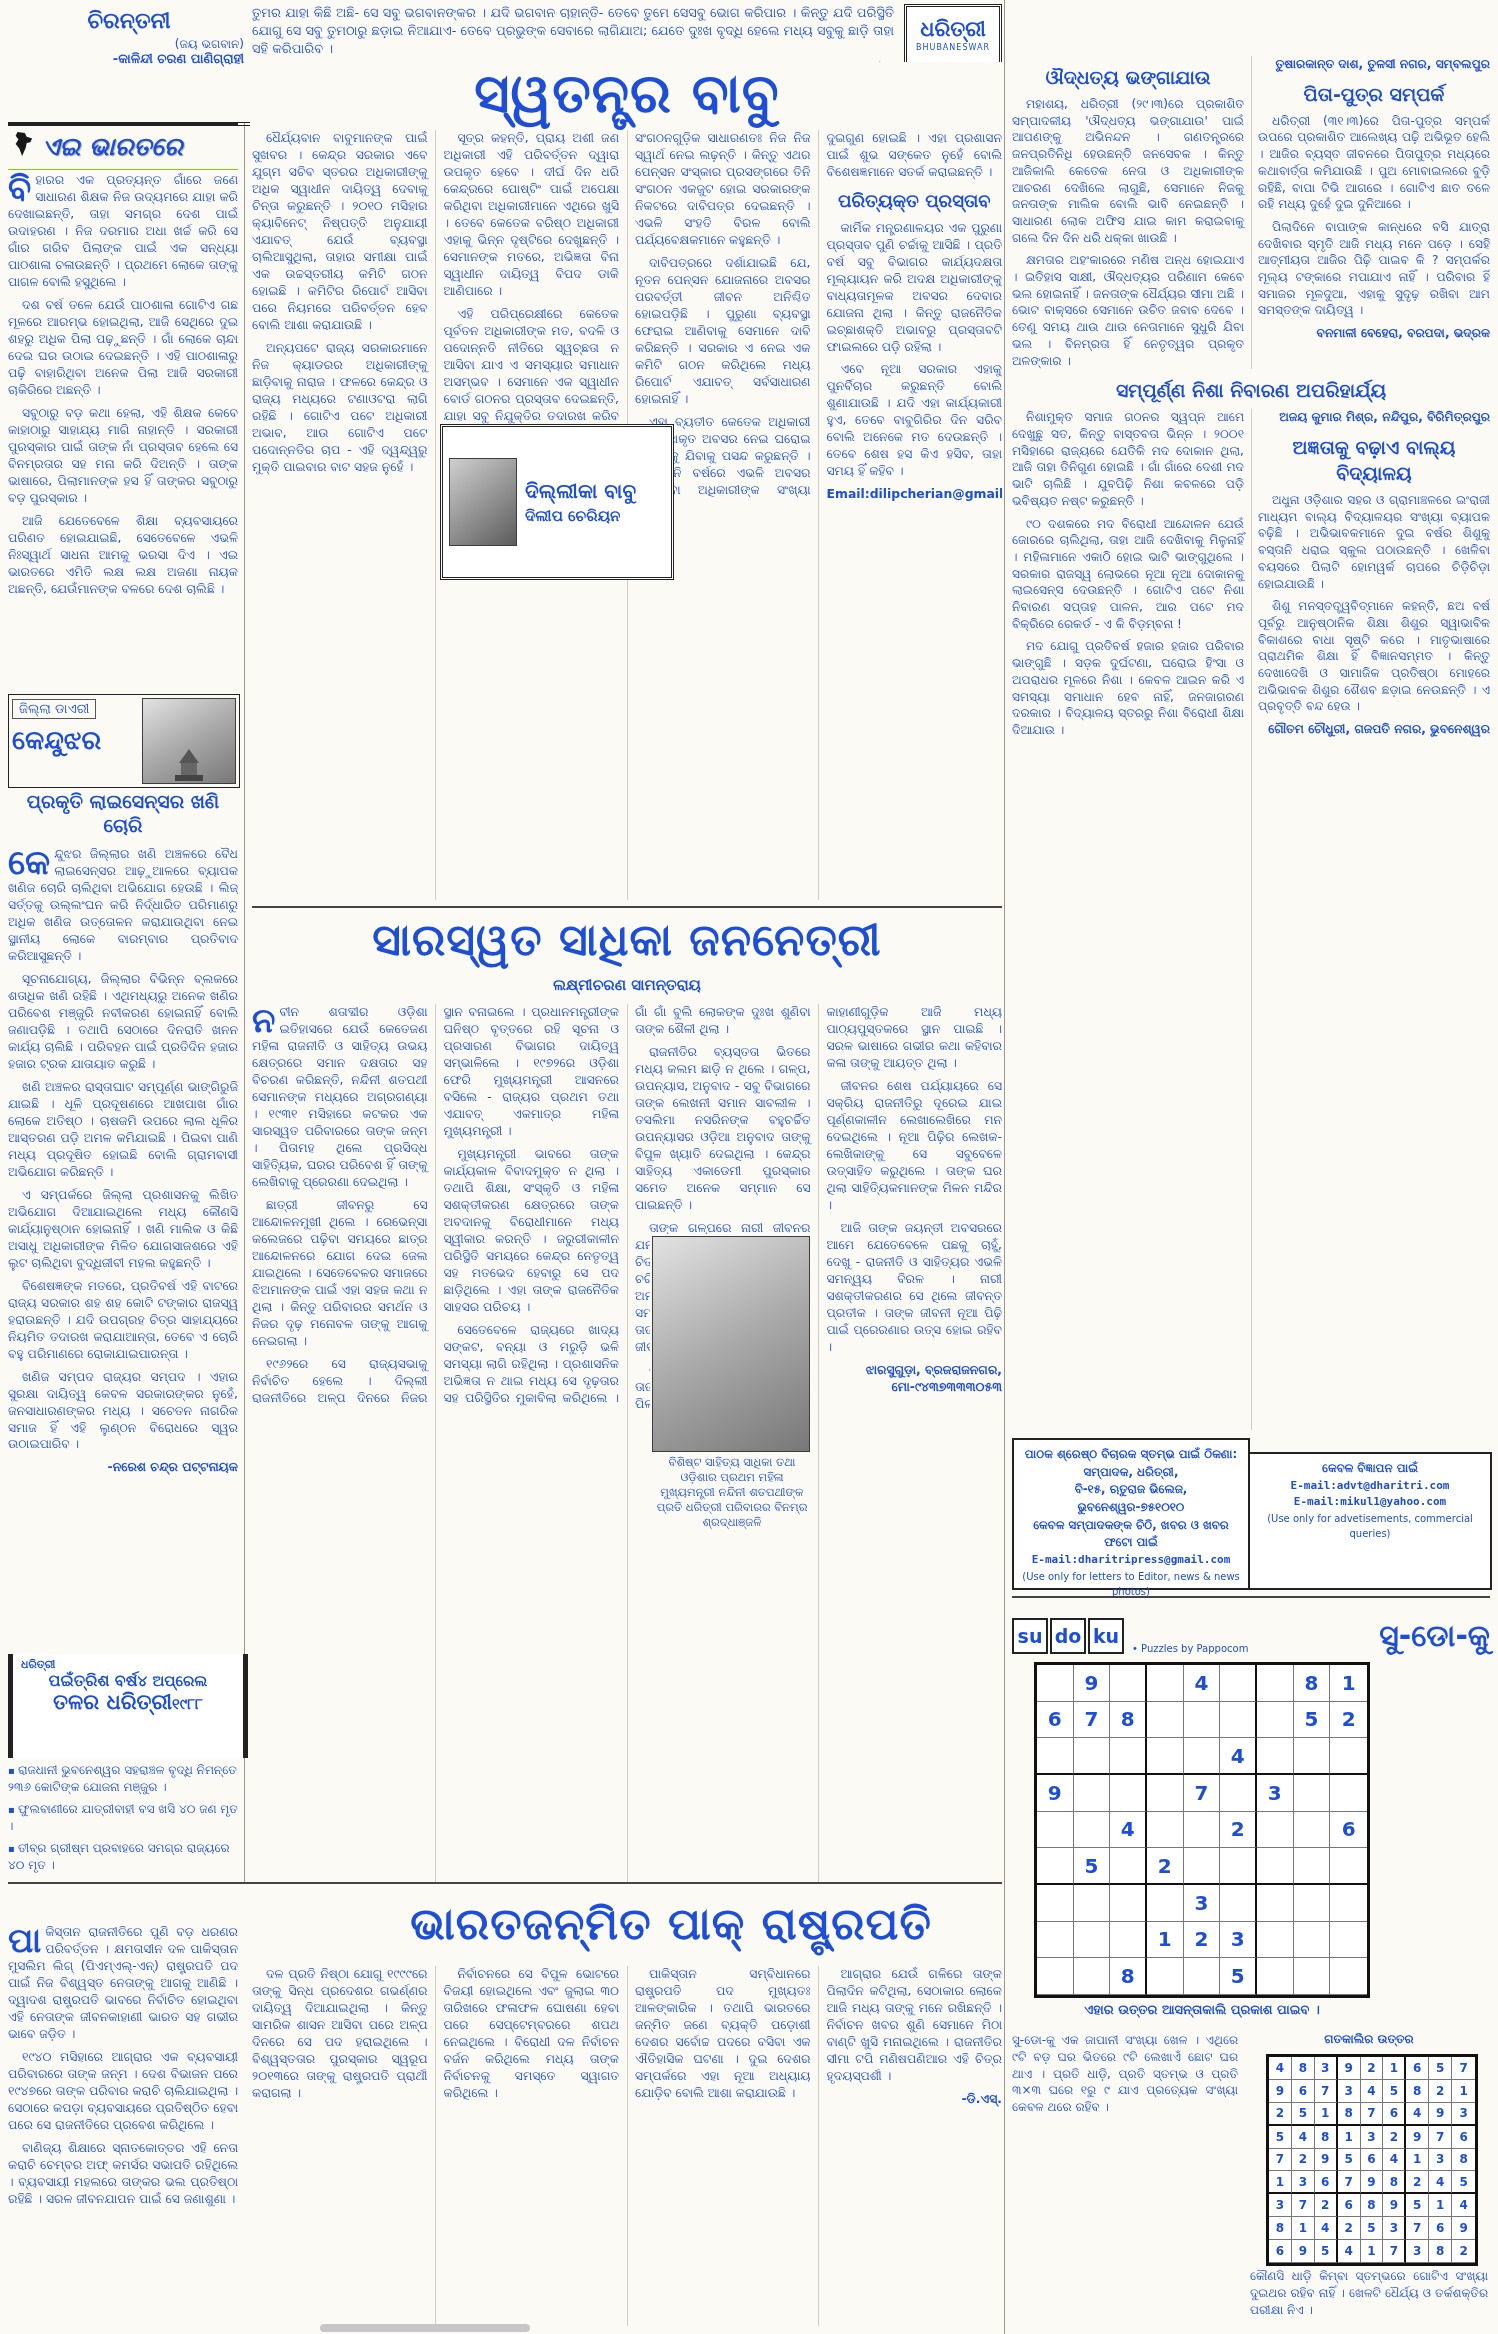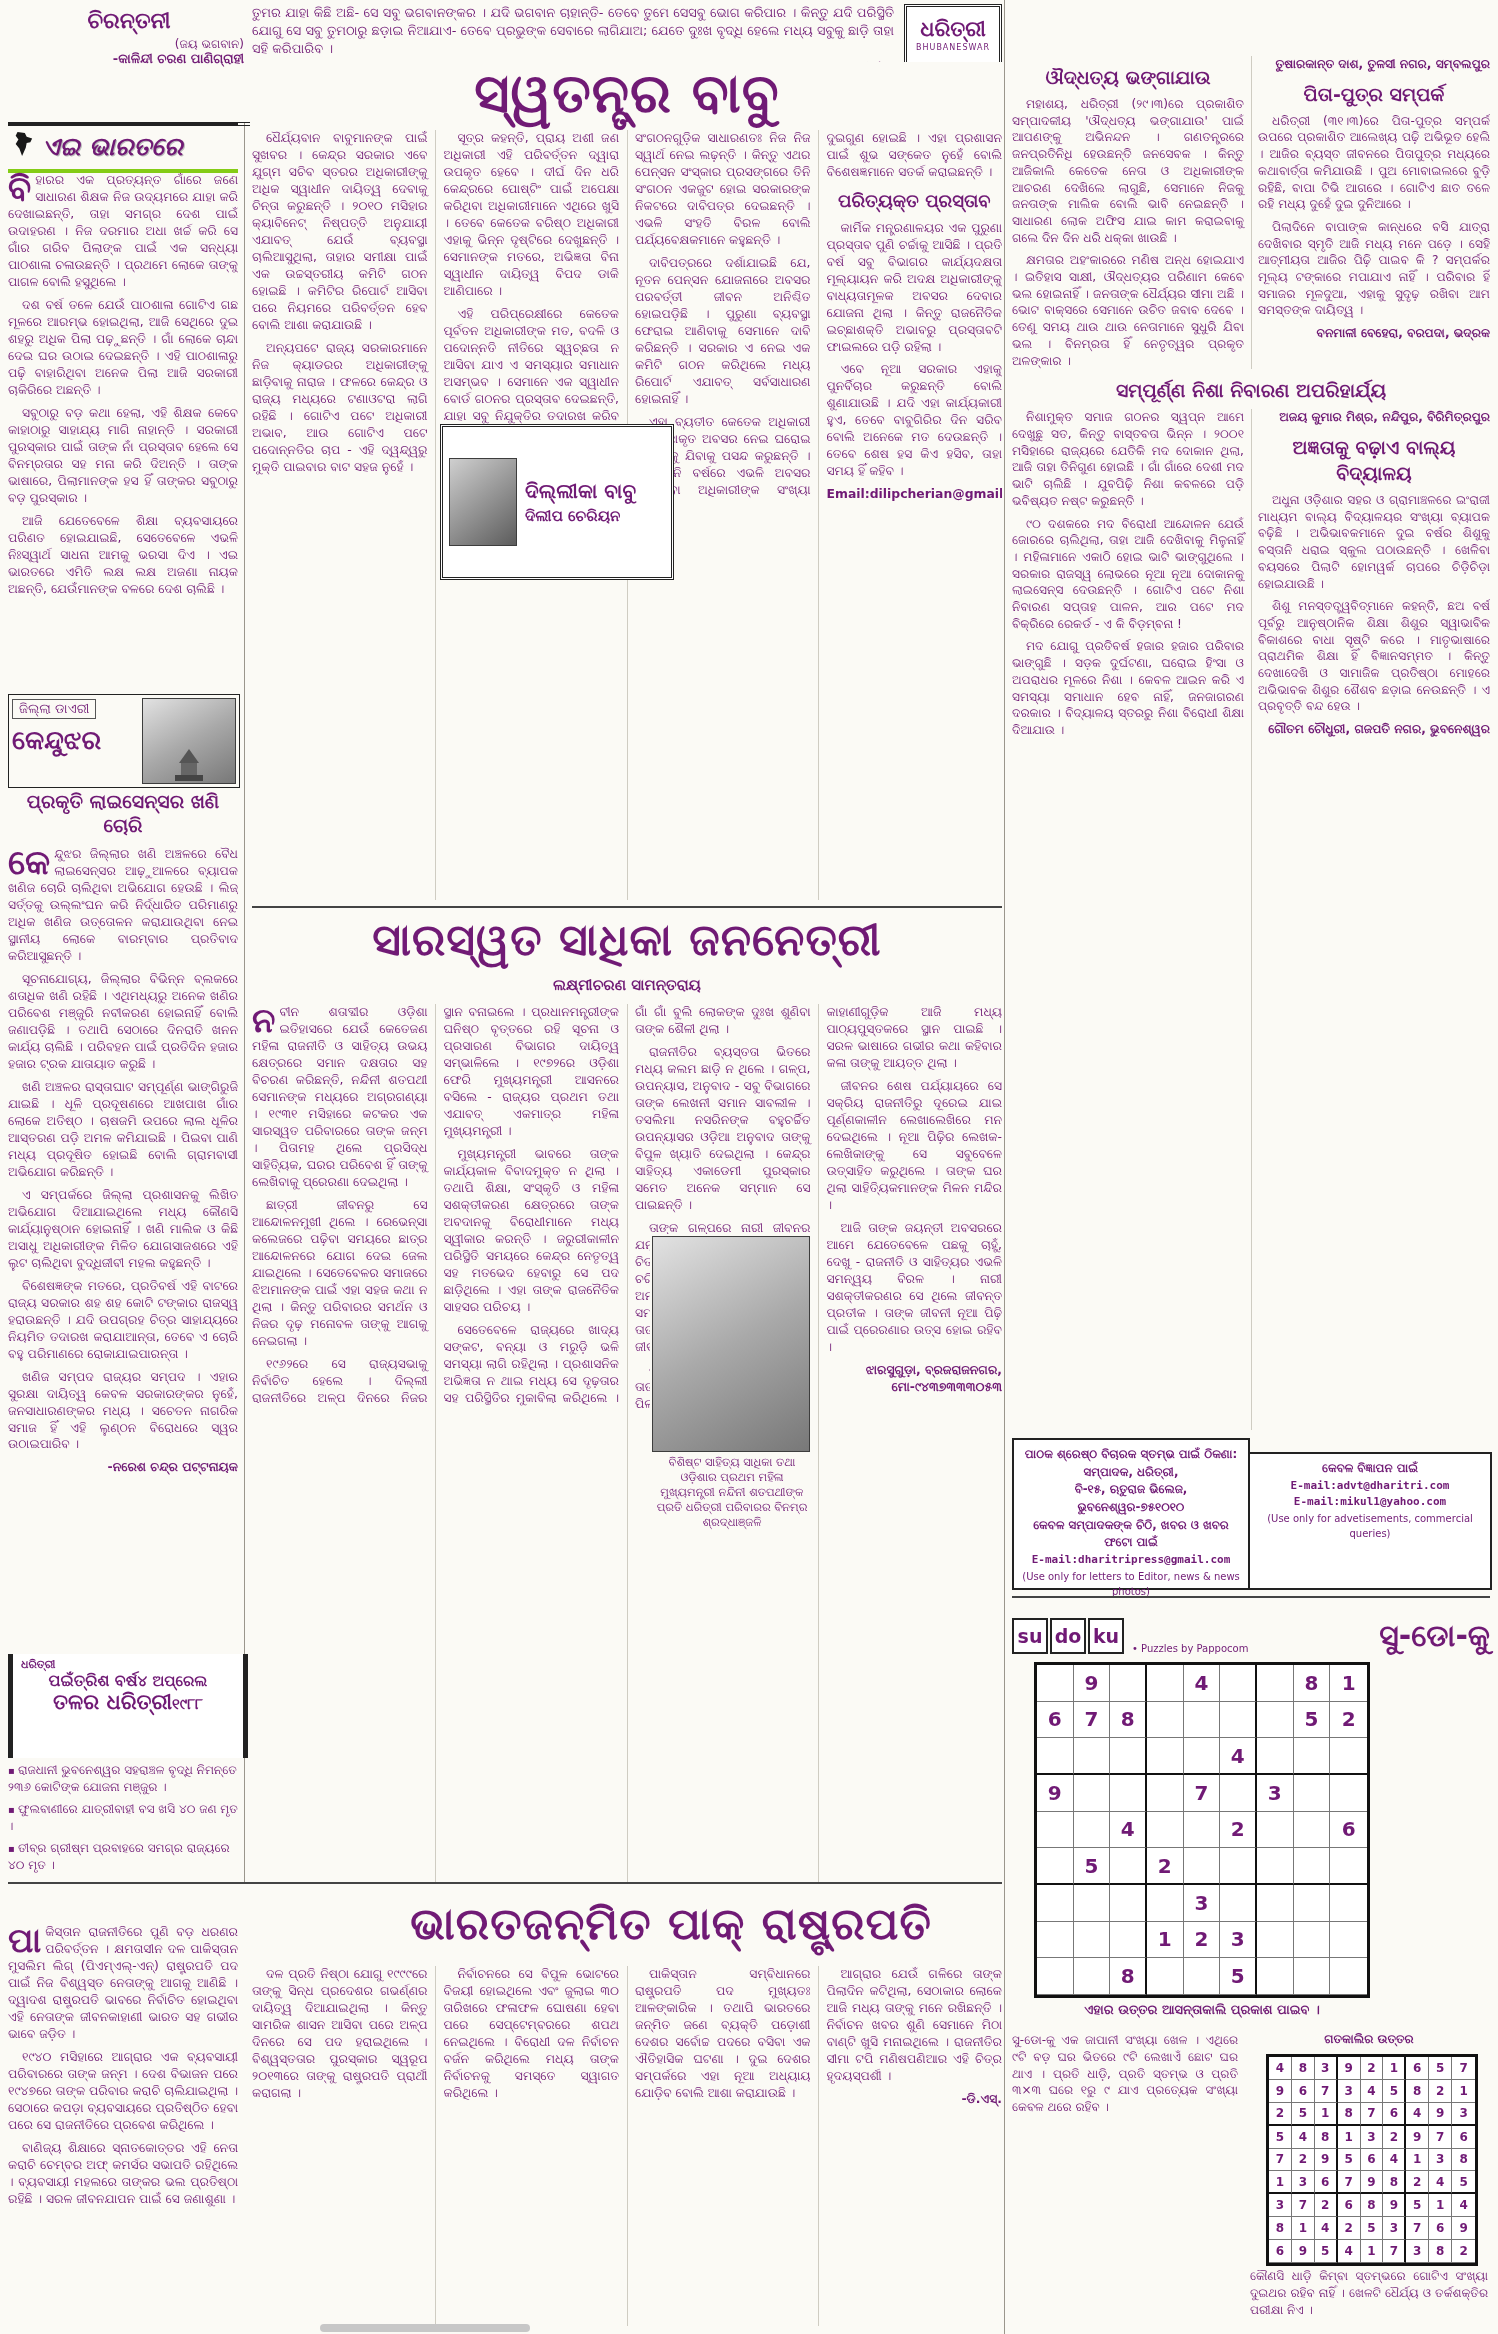--- a/index.html
+++ b/index.html
@@ -1,17 +1,17 @@
 <!DOCTYPE html>
 <html><head>
 <meta charset="utf-8">
 <style>
   html,body{margin:0;padding:0;background:#8a8a8a;}
   #page{position:relative;width:1498px;height:2334px;margin:0 auto;background:#fbfaf5;
-        font-family:"DejaVu Sans","Liberation Sans",sans-serif;color:#701a75;overflow:hidden;}
+        font-family:"DejaVu Sans","Liberation Sans",sans-serif;color:#1d4ed8;overflow:hidden;}
   .abs{position:absolute;}
   .rule{background:#9a968c;}
   .body-text{font-size:12.4px;line-height:1.37;text-align:justify;overflow:hidden;}
   .body-text p{margin:0 0 6px 0;text-indent:14px;}
   .body-text p.dropcap{text-indent:0;}
   .body-text p.dropcap::first-letter{float:left;font-size:34px;line-height:.85;font-weight:bold;padding:2px 4px 0 0;}
   .body-text p.sig{text-align:right;font-weight:bold;text-indent:0;}
   .body-text h3.subhead{margin:8px 0 6px 0;font-size:18px;font-weight:bold;text-align:center;break-after:avoid;}
   .body-text h3.span{column-span:all;}
   .cols4{column-count:4;column-gap:16px;column-rule:1px solid #cfccc2;}
@@ -29,21 +29,21 @@
   .quote{font-size:13px;line-height:1.4;text-align:justify;}
   .quote-sign{text-align:right;font-weight:bold;font-size:13px;}
   .logo-box{float:right;width:92px;height:56px;border:3px double #222;margin:0 0 4px 10px;
             display:flex;flex-direction:column;align-items:center;justify-content:center;background:#fff;}
   .logo-main{font-weight:bold;font-size:21px;line-height:1;}
   .logo-sub{font-size:8px;letter-spacing:1px;margin-top:3px;}
   
   .reader-head{display:flex;align-items:center;gap:12px;border-bottom:4px double #222;padding-bottom:4px;}
   .reader-title{font-weight:bold;font-size:30px;}
   
-  .ei-label{display:flex;align-items:center;gap:8px;border-top:3px solid #222;border-bottom:4px solid #84cc16;
+  .ei-label{display:flex;align-items:center;gap:8px;border-top:3px solid #222;border-bottom:1px solid #84cc16;
             padding:4px 4px;font-weight:bold;font-style:italic;font-size:25px;text-shadow:1px 1px 0 #bbb;}
   
   .district{border:1px solid #222;display:flex;gap:6px;padding:3px;}
   .district-kicker{font-size:13px;border:1px solid #555;padding:1px 6px;display:inline-block;}
   .district-place{font-weight:bold;font-size:26px;margin-top:6px;}
   .khani-head{font-weight:bold;font-size:19px;text-align:center;line-height:1.25;}
   
   .dilli{border:3px double #222;background:#fff;display:flex;gap:8px;padding:6px;align-items:center;}
   .dilli-kicker{font-weight:bold;font-size:20px;line-height:1.2;}
   .dilli-author{font-weight:bold;font-size:15px;margin-top:4px;}

